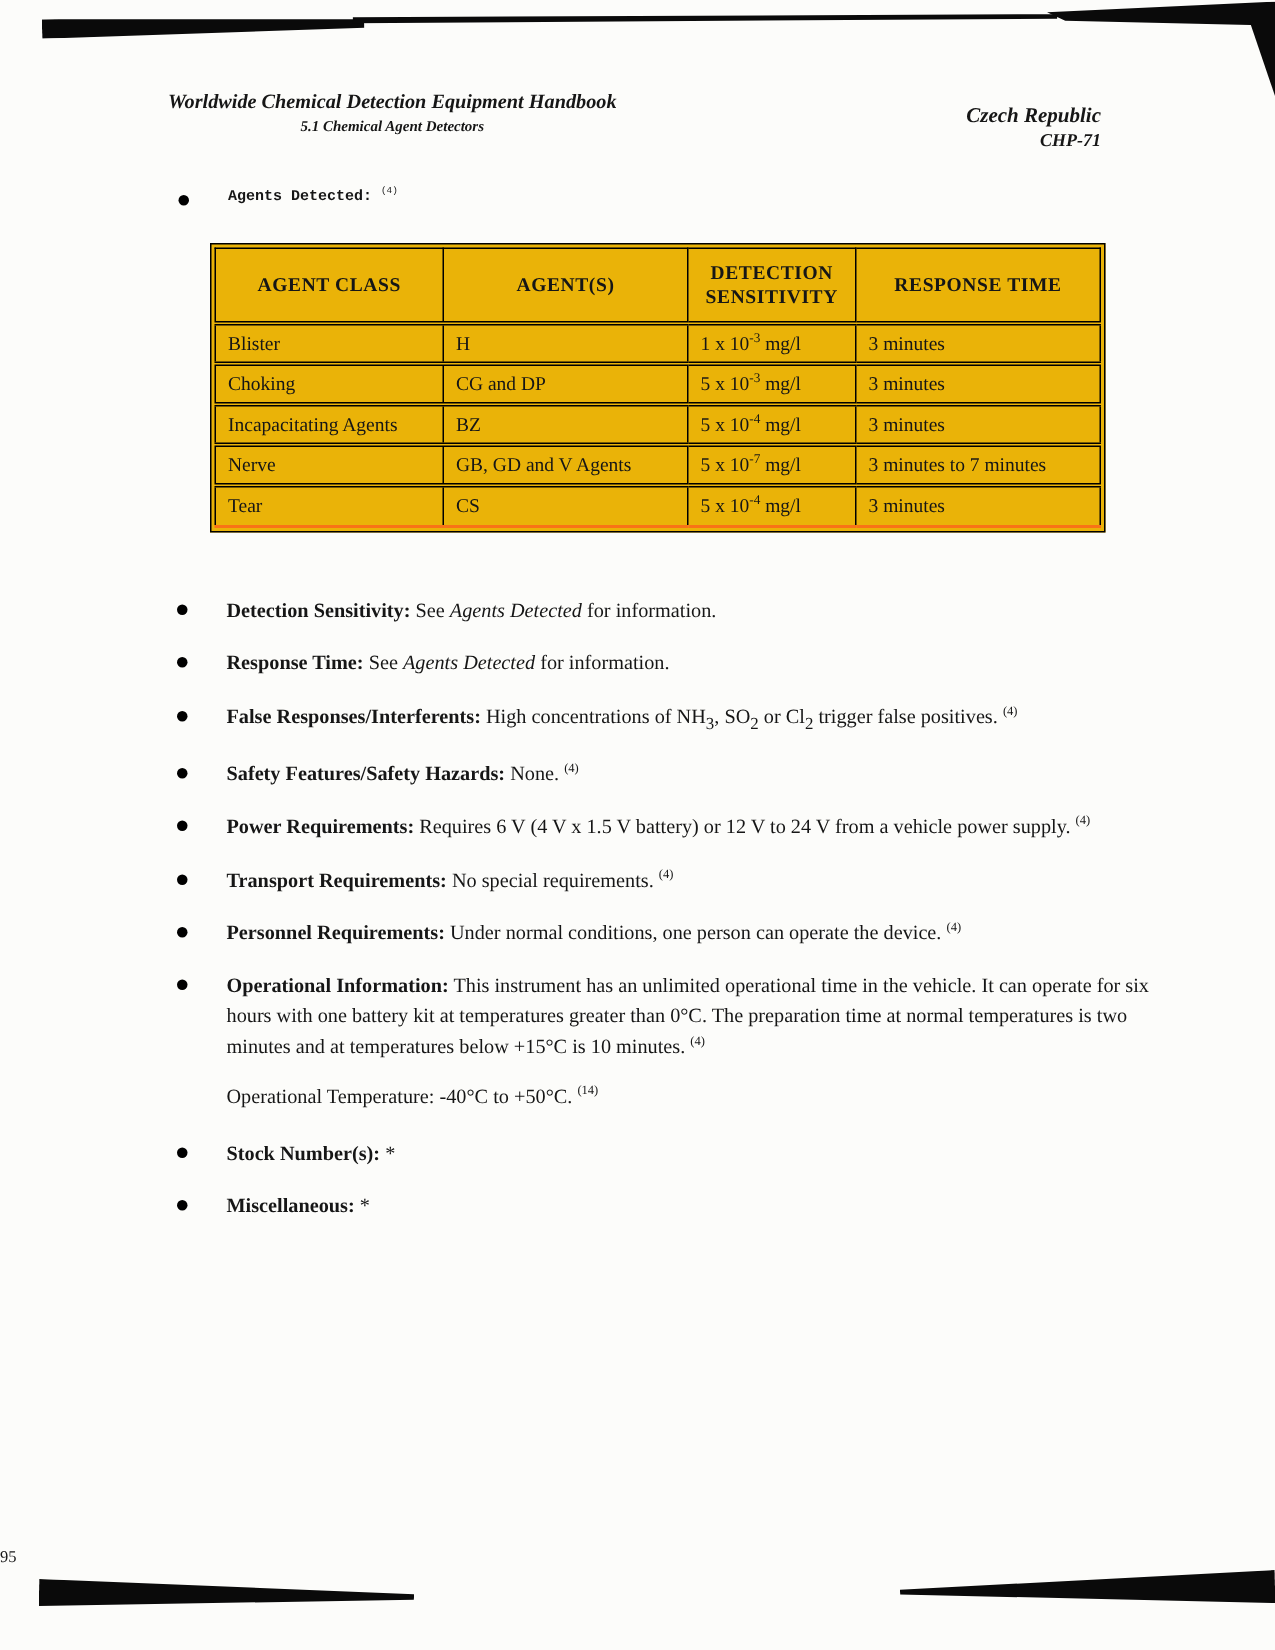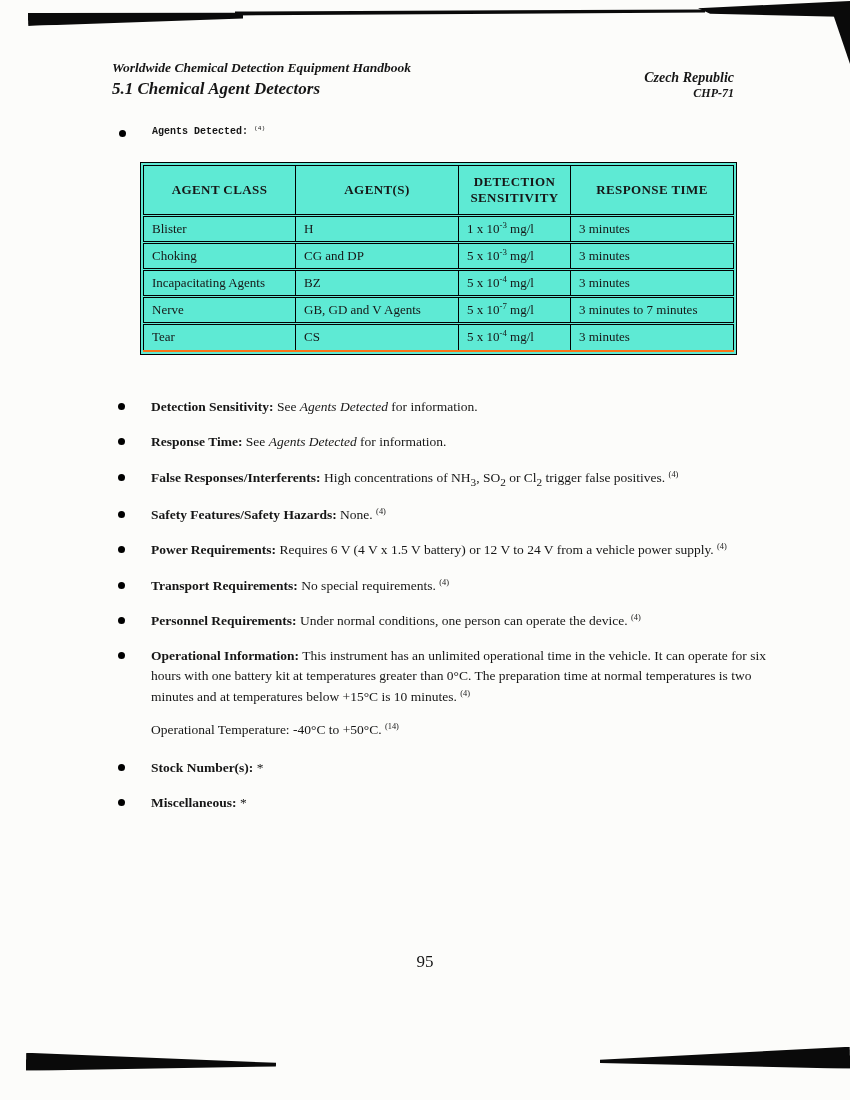--- a/index.html
+++ b/index.html
@@ -25,59 +25,59 @@
   .art-top-corner { right: 0; top: 14px; width: 20px; height: 50px;
     clip-path: polygon(15% 0, 100% 0, 100% 100%); }
   .art-bottom-left { left: 26px; top: 1054px; width: 250px; height: 18px;
     clip-path: polygon(0 0, 100% 42%, 100% 62%, 0 100%); transform: rotate(0.6deg); }
   .art-bottom-right { left: 600px; top: 1048px; width: 250px; height: 22px;
     clip-path: polygon(0 48%, 100% 0, 100% 100%, 0 62%); transform: rotate(-0.6deg); }
 
   
   .header-left { position: absolute; left: 112px; top: 60px; font-style: italic; font-weight: bold; }
   .header-left .l1 { font-size: 13.5px; }
-  .header-left .l2 { font-size: 17px; margin-top: 3px; }
+  .header-left .l2 { font-size: 10px; margin-top: 3px; text-align: center; }
   .header-right { position: absolute; right: 116px; top: 70px; text-align: right; font-style: italic; font-weight: bold; }
   .header-right .l1 { font-size: 14px; margin-left: 39px; }
   .header-right .l2 { font-size: 12px; margin-top: 0; }
 
   
   .dot { flex: 0 0 7px; width: 7px; height: 7px; border-radius: 50%; background: #000; margin: 6px 26px 0 6px; }
   .agents-head { position: absolute; left: 113px; top: 124px; display: flex; font-size: 10px; font-family: Liberation Mono, monospace; }
   .agents-head .blabel { font-weight: bold; }
 
   .bullets { position: absolute; left: 112px; top: 397px; width: 662px; font-size: 13.5px; }
   .bullet { display: flex; margin-bottom: 15px; }
   .btext { flex: 1; line-height: 1.5; }
   .blabel { font-weight: bold; }
   sup.fn { font-size: 0.62em; vertical-align: super; line-height: 0; }
   .subline { margin: -2px 0 15px 39px; line-height: 1.5; }
   .gap-before { margin-top: 18px; }
 
   
   .table-outer {
     position: absolute; left: 140px; top: 162px;
-    border: 1.5px solid #000; padding: 2px; background: #5eead4;
+    border: 1.5px solid #000; padding: 2px; background: #eab308;
   }
   table.agent-table { border-collapse: collapse; border: 1.5px solid #000; }
   table.agent-table th {
     border: 1px solid #000; border-bottom: 3px double #000;
     font-size: 13px; font-weight: bold; letter-spacing: 0.4px;
     padding: 8px 6px; text-align: center; vertical-align: middle;
   }
   table.agent-table td {
     border: 1px solid #000; border-bottom: 3px double #000;
     font-size: 13px; height: 27px; padding: 2px 8px; vertical-align: middle;
   }
   table.agent-table tr:last-child td { border-bottom: 2px solid #f97316; }
   td.c-left { text-align: left; }
   td.c-center { text-align: left; }
   sup.exp { font-size: 0.68em; vertical-align: super; line-height: 0; }
 
-  .page-number { position: absolute; left: 0; right: 0; top: 952px; text-align: center; font-size: 17px; }
+  .page-number { position: absolute; left: 0; right: 0; top: 1032px; font-size: 11px; }
 </style>
 </head>
 <body>
 
 <div class="page">
 
   <div class="artifact art-top-blob"></div>
   <div class="artifact art-top-line"></div>
   <div class="artifact art-top-right"></div>
   <div class="artifact art-top-corner"></div>

